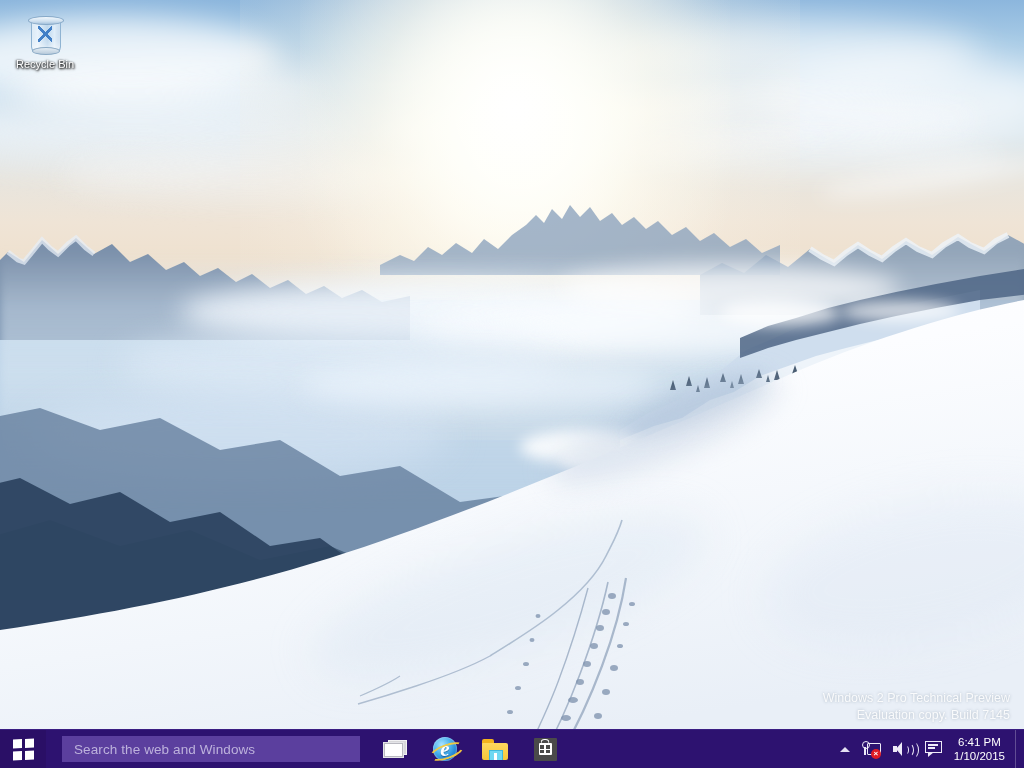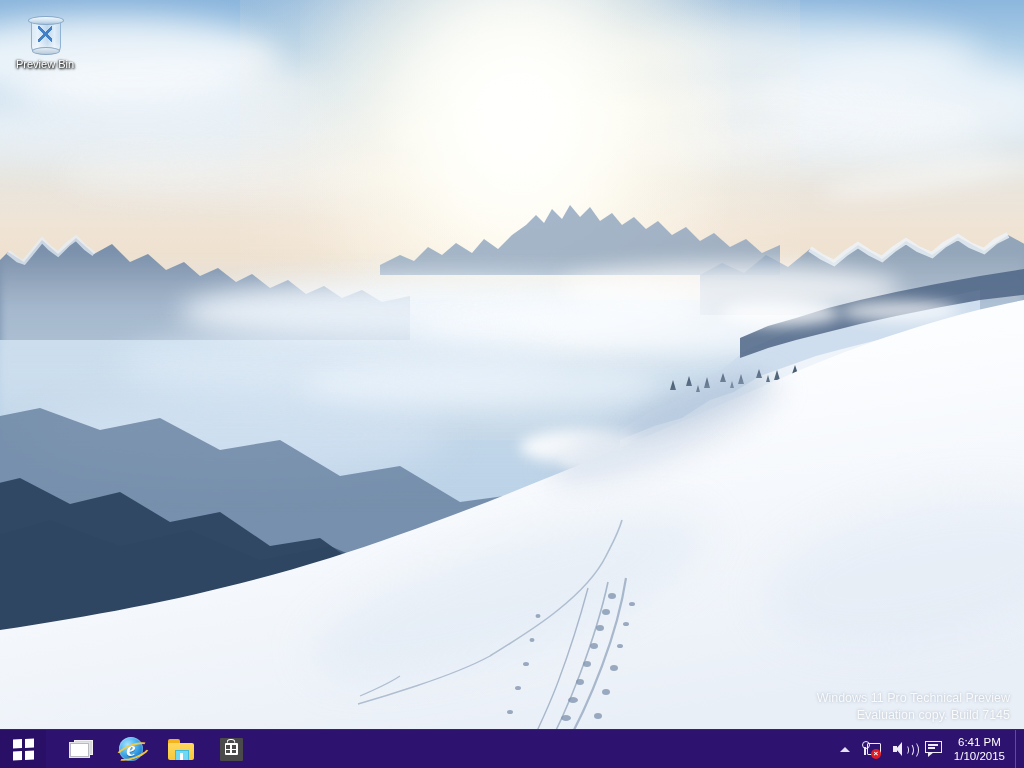--- a/index.html
+++ b/index.html
@@ -679,39 +679,42 @@
     </svg>
   </div>
 
   <div id="recycle-bin">
     <div class="rb-glyph">
       <div class="rb-body"></div>
       <div class="rb-logo"></div>
       <div class="rb-lid"></div>
       <div class="rb-base"></div>
     </div>
-    <div class="rb-label">Preview Bin</div>
+    <div class="rb-label">Recycle Bin</div>
   </div>
 
   <div id="watermark">
-    <div>Windows 11 Pro Technical Preview</div>
+    <div>Windows 2 Pro Technical Preview</div>
     <div>Evaluation copy. Build 7145</div>
   </div>
 
   <div id="taskbar">
 
     <div id="start-button">
       <div class="win-logo">
         <span></span>
           <span></span>
           <span></span>
           <span></span>
       </div>
     </div>
 
+    <div id="search-box">
+      <span class="search-placeholder">Search the web and Windows</span>
+    </div>
 
     <div class="tb-btn" style="margin-left:14px;">
       <div class="taskview">
         <div class="w-back"></div>
         <div class="w-front"></div>
       </div>
     </div>
 
     <div class="tb-btn" style="margin-left:8px;">
       <div class="ie-icon">

